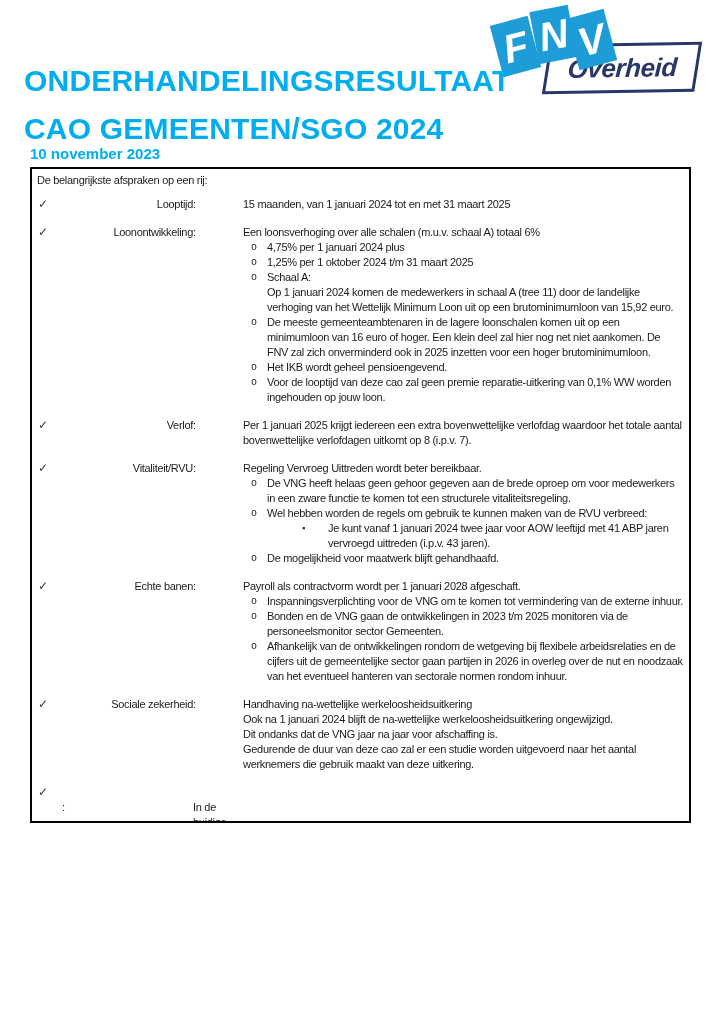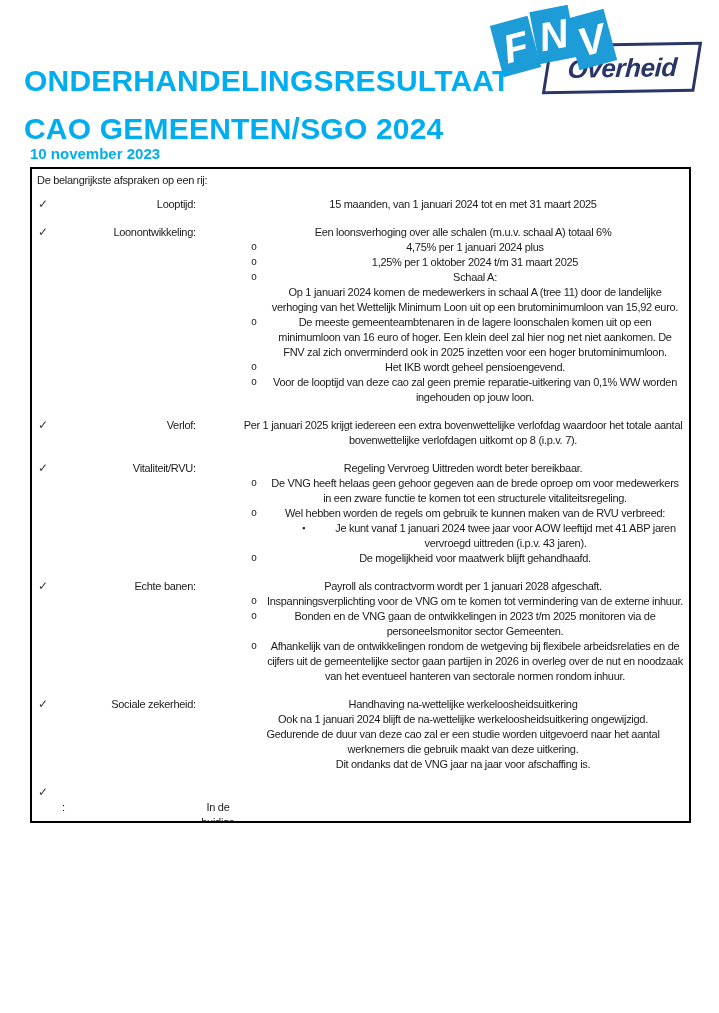--- a/index.html
+++ b/index.html
@@ -32,21 +32,21 @@
   .box{position:absolute;left:30px;top:167px;width:661px;height:656px;box-sizing:border-box;
        border:2px solid #000;padding:4px 6px 0 5px;
        font-size:11px;line-height:15px;letter-spacing:-0.3px;overflow:hidden;}
   .intro{margin:0 0 9px 0;}
 
   .section{display:grid;grid-template-columns:25px 131px 50px 1fr;margin-top:13px;align-items:start;}
   .section:first-child{margin-top:0;}
   .check{font-size:12px;color:#3c3c3c;padding-left:1px;}
   .label{white-space:nowrap;text-align:right;}
   .colon{}
-  .content{min-width:0;text-align:center;}
+  .content{min-width:0;}
   .section.two-line .colon,.section.two-line .content{margin-top:15px;}
 
   .item{position:relative;}
   .item.o{padding-left:24px;}
   .item.o > .bullet{position:absolute;left:8px;top:0;font-family:"Liberation Mono",monospace;font-size:10px;}
   .item.sq{padding-left:85px;}
   .item.sq > .bullet{position:absolute;left:59px;top:0;font-size:9px;}
   .item.cont{padding-left:24px;}
 </style>
 </head>
@@ -136,22 +136,22 @@
           </div>
   </div>
 
   <div class="section">
     <span class="check">✓</span>
     <span class="label">Sociale zekerheid</span>
     <span class="colon">:</span>
     <div class="content">
             <div class="item p">Handhaving na-wettelijke werkeloosheidsuitkering</div>
             <div class="item p">Ook na 1 januari 2024 blijft de na-wettelijke werkeloosheidsuitkering ongewijzigd.</div>
+            <div class="item p">Dit ondanks dat de VNG jaar na jaar voor afschaffing is.</div>
             <div class="item p">Gedurende de duur van deze cao zal er een studie worden uitgevoerd naar het aantal werknemers die gebruik maakt van deze uitkering.</div>
-            <div class="item p">Dit ondanks dat de VNG jaar na jaar voor afschaffing is.</div>
           </div>
   </div>
 
   <div class="section two-line">
     <span class="check">✓</span>
     <span class="colon">:</span>
     <div class="content">
             <div class="item p">In de huidige cao 2023 zijn studies afgesproken over een inclusieve cao en duurzame mobiliteit. Deze studies zijn dit jaar gestart en lopen nog. De resultaten van de studies en hieruit voortvloeiende afspraken zullen onderdeel worden van de cao onderhandelingen in 2025.</div>
           </div>
   </div>

